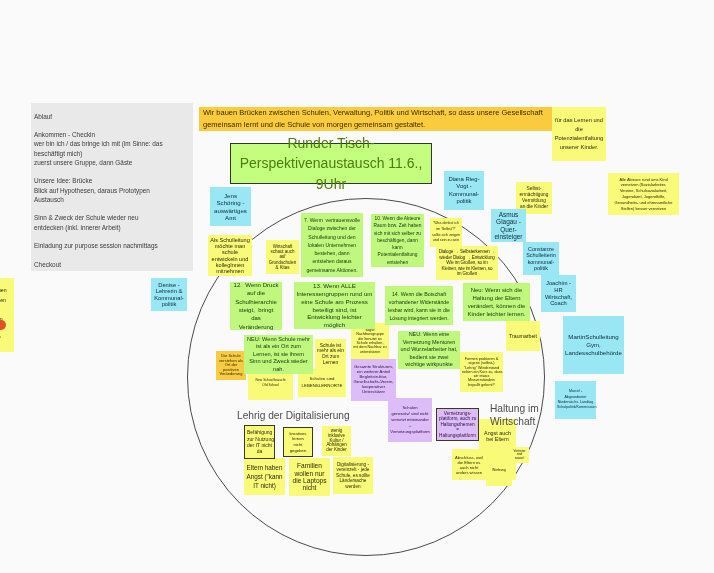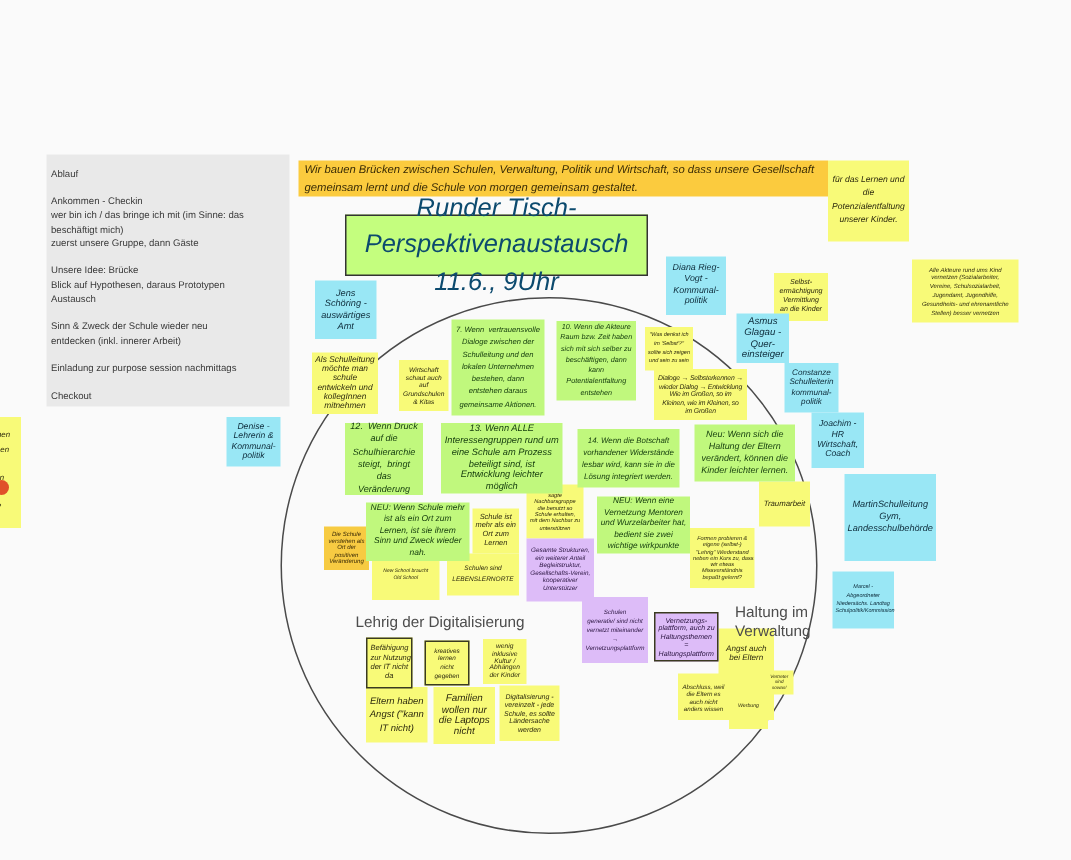--- a/index.html
+++ b/index.html
@@ -2,21 +2,21 @@
 <html><head>
 <meta charset="utf-8">
 <title>Miro Whiteboard</title>
 <style>
   html,body{margin:0;padding:0;}
   body{width:714px;height:573px;background:#fafafa;-webkit-font-smoothing:antialiased;
        font-family:"Liberation Sans",sans-serif;overflow:hidden;}
   #board{position:relative;width:714px;height:573px;}
   .note{position:absolute;box-sizing:border-box;display:flex;
         align-items:center;justify-content:center;text-align:center;
-        line-height:1.15;color:#1d1d1d;word-wrap:break-word;padding:1px 2px;font-style:italic;}
+        line-height:1.15;color:#1d1d1d;word-wrap:break-word;padding:1px 2px;}
   .note>span{display:block;width:100%;}
   .circ{position:absolute;border:1.1px solid #4a4a4a;border-radius:50%;
         box-sizing:border-box;background:transparent;}
   .zone-title{position:absolute;color:#4d4d4d;z-index:9;white-space:pre-line;}
   .panel{position:absolute;box-sizing:border-box;}
   .panel-text{position:absolute;white-space:pre-line;color:#3a3a3a;}
 </style>
 </head>
 <body>
 
@@ -36,21 +36,21 @@
 
 Sinn &amp; Zweck der Schule wieder neu
 entdecken (inkl. innerer Arbeit)
 
 Einladung zur purpose session nachmittags
 
 Checkout</div>
     <div class="note" style="left: 199px; top: 107px; width: 353px; height: 24px; background: rgb(251, 203, 62); color: rgb(58, 44, 6); font-size: 7.5px; line-height: 1.55; text-align: left; justify-content: flex-start; padding: 0px 4px;">
       <span>Wir bauen Brücken zwischen Schulen, Verwaltung, Politik und Wirtschaft, so dass unsere Gesellschaft gemeinsam lernt und die Schule von morgen gemeinsam gestaltet.</span>
     </div>
-    <div class="note" style="left: 230px; top: 143px; width: 202px; height: 41px; background: rgb(196, 254, 126); border: 1px solid rgb(51, 51, 51); font-size: 17px; line-height: 1.45; color: #0c4a6e; white-space: pre-line;"><span>Runder Tisch-
+    <div class="note" style="left: 230px; top: 143px; width: 202px; height: 41px; background: rgb(196, 254, 126); border: 1px solid rgb(51, 51, 51); font-size: 14px; line-height: 1.45; color: #4d7c0f; white-space: pre-line;"><span>Runder Tisch-
 Perspektivenaustausch 11.6., 9Uhr</span></div>
     <div class="note" style="left: -34px; top: 278px; width: 48px; height: 74px; background: rgb(248, 250, 120); font-size: 5.2px; line-height: 9.6px; white-space: pre; z-index: 3; color: rgb(45, 42, 14);"><span>Was brauchen
 wir Menschen
 vor Ort
 zusammen
 und
 vernetzt?</span></div>
     <div class="note" style="left: 151px; top: 278px; width: 36px; height: 33px; background: rgb(153, 231, 245); font-size: 5.77px; line-height: 6.46px; white-space: pre; z-index: 3; color: rgb(13, 43, 58);"><span>Denise -
 Lehrerin &amp;
 Kommunal-
@@ -236,14 +236,14 @@
 nicht</span></div>
     <div class="note" style="left: 333px; top: 457px; width: 40px; height: 37px; background: rgb(248, 250, 120); font-size: 4.67px; line-height: 5.48px; white-space: pre; z-index: 3; color: rgb(45, 42, 14);"><span>Digitalisierung -
 vereinzelt - jede
 Schule, es sollte
 Ländersache
 werden</span></div>
     <div style="position: absolute; left: -4px; top: 320px; width: 10px; height: 10px; border-radius: 50%; background: rgb(224, 81, 42); z-index: 6;"></div>
     <div style="position: absolute; left: 487px; top: 455px; width: 17px; height: 9px; background: rgb(253, 253, 253);"></div>
     <div class="zone-title" style="left: 237px; top: 409px; font-size: 10.2px; line-height: 13px;">Lehrig der Digitalisierung</div>
     <div class="zone-title" style="left: 490px; top: 403px; font-size: 10.2px; line-height: 12.8px;">Haltung im
-Verwaltung</div>
+Wirtschaft</div>
   </div>
 
 </body></html>

